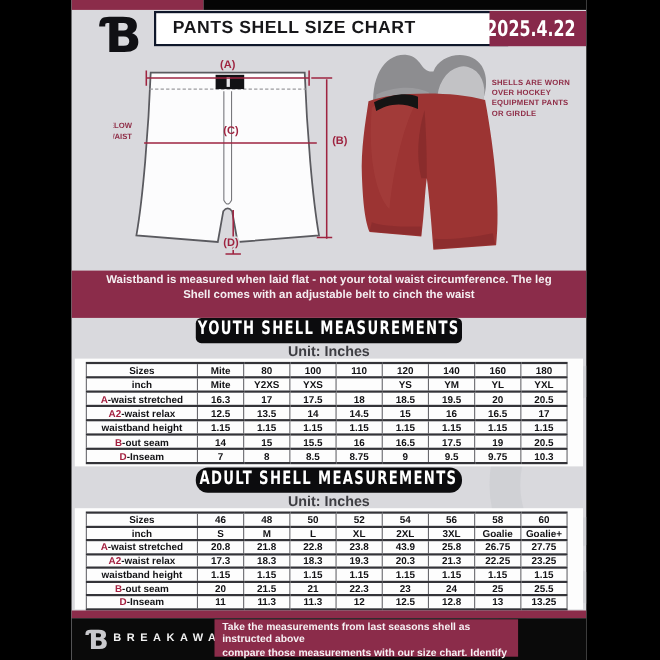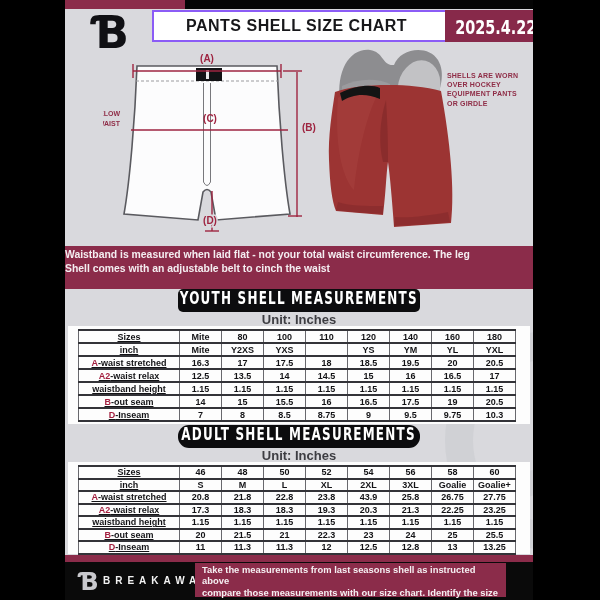--- a/index.html
+++ b/index.html
@@ -7,35 +7,35 @@
           font-family:"Liberation Sans",sans-serif;}
   #page{position:absolute;left:65px;top:0;width:468px;height:600px;background:#d9d9dd;overflow:hidden;}
   .abs{position:absolute;}
 
   
   .strip-maroon{left:0;top:0;width:120px;height:9px;background:#8b2c4a;}
   .strip-black{left:120px;top:0;width:348px;height:9px;background:#050505;}
 
   
   .logo{left:20px;top:8px;width:52px;height:50px;font:700 44px "DejaVu Sans",sans-serif;color:#101014;line-height:50px;text-align:center;}
-  .titlebox{left:75px;top:10px;width:303px;height:28px;background:#fff;border:2px solid #8b5cf6;
-            line-height:28px;padding-left:32px;font-size:16px;font-weight:600;letter-spacing:.5px;color:#17171a;box-sizing:content-box;margin-left:12px;}
+  .titlebox{left:75px;top:10px;width:303px;height:28px;background:#fff;border:2px solid #0f172a;
+            line-height:28px;padding-left:15px;font-size:16px;font-weight:600;letter-spacing:.5px;color:#17171a;box-sizing:content-box;}
   .datebox{left:380px;top:10px;width:88px;height:32px;background:#87294a;color:#fff;
-           display:flex;align-items:center;justify-content:flex-start;}
+           display:flex;align-items:center;justify-content:flex-end;}
   .datebox span{font:700 18px "DejaVu Sans",sans-serif;transform:scale(.8,1.1);letter-spacing:0;white-space:nowrap;}
 
   
   .diagram-svg{left:38px;top:42px;}
   .shorts-svg{left:263px;top:40px;}
   .sidenote{left:382px;top:71px;width:92px;font:700 7px "Liberation Sans",sans-serif;
             color:#8f2d47;line-height:9.2px;letter-spacing:.2px;}
 
   
   .banner{left:0;top:246px;width:468px;height:43px;background:#8b2c4a;color:#f4eef1;
-          font-weight:700;font-size:10.4px;line-height:13.6px;padding-top:2px;box-sizing:border-box;}
+          text-align:center;font-weight:700;font-size:10.4px;line-height:13.6px;padding-top:2px;box-sizing:border-box;}
 
   
   .barhead{width:242px;height:23px;background:#0c0c0e;border-radius:5px;color:#fff;
            display:flex;align-items:flex-start;justify-content:center;}
   .barhead span{font:700 15px "DejaVu Sans",sans-serif;letter-spacing:1.5px;transform:scale(.8,1.12);white-space:nowrap;}
   .youth-bar{left:113px;top:289px;}
   .adult-bar{left:113px;top:425px;border-radius:11px;}
   .unitline{width:468px;text-align:center;font-weight:600;font-size:13px;color:#3d3d42;}
   .youth-unit{left:0;top:312px;}
   .adult-unit{left:0;top:448px;}
@@ -50,29 +50,29 @@
   .youth-panel{top:326px;height:98px;}
   .adult-panel{top:462px;height:92px;}
   table.meas{position:absolute;left:13px;border-collapse:collapse;table-layout:fixed;width:438px;z-index:3;}
   .youth-table{top:329px;}
   .adult-table{top:465px;}
   table.meas td{border-top:2px solid #333338;border-bottom:2px solid #333338;
                 border-left:1px solid #68686d;border-right:1px solid #68686d;
                 text-align:center;padding:0;font:700 9px "Liberation Sans",sans-serif;color:#131316;background:#fdfdfd;}
   .youth-table td{height:11px;}
   .adult-table td{height:10.5px;}
-  table.meas td.lbl{width:100px;text-decoration:underline;}
+  table.meas td.lbl{width:100px;}
   table.meas .pfx{color:#a31f3f;}
 
   
   .prefoot-strip{left:0;top:555px;width:468px;height:7px;background:#8b2c4a;z-index:4;}
   .footer{left:0;top:562px;width:468px;height:38px;background:#0a0a0a;z-index:4;}
   .foot-logo{left:12px;top:567px;width:24px;height:30px;font:700 24px "DejaVu Sans",sans-serif;color:#c9c9cd;line-height:30px;text-align:center;z-index:5;}
   .foot-brand{left:38px;top:575px;font:700 10px "Liberation Sans",sans-serif;color:#f2f2f2;letter-spacing:5px;z-index:5;}
-  .foot-note{left:130px;top:563px;width:311px;height:34px;background:#8b2c4a;color:#f6f0f3;
+  .foot-note{left:130px;top:563px;width:276px;height:34px;background:#8b2c4a;color:#f6f0f3;
              font:700 9.4px "Liberation Sans",sans-serif;line-height:11.4px;padding:1px 7px;box-sizing:border-box;z-index:5;}
 </style>
 </head>
 <body>
 
 <div id="canvas">
   <div id="page">
 
     <div class="abs strip-maroon"></div>
     <div class="abs strip-black"></div>

